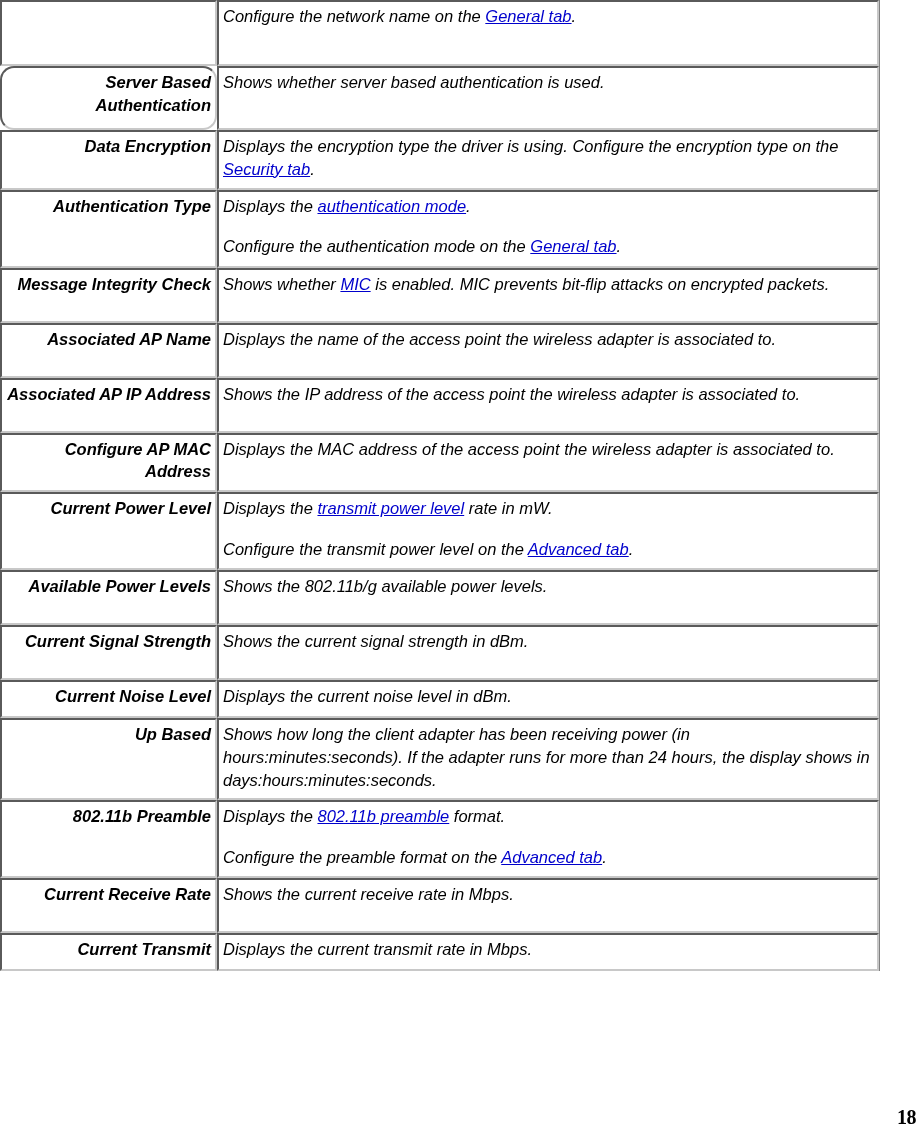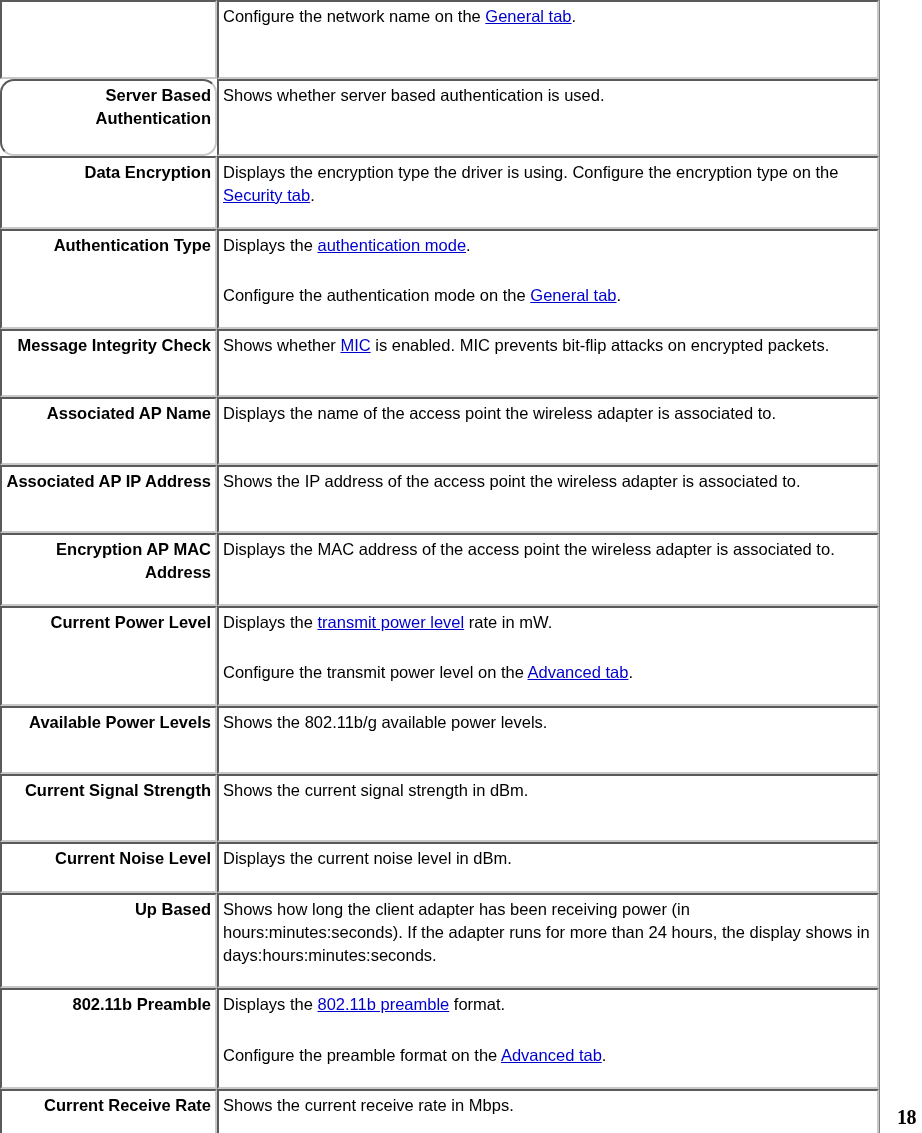--- a/index.html
+++ b/index.html
@@ -31,46 +31,47 @@
     margin: 0;
     table-layout: fixed;
     border-right: 1px solid #808080;
   }
 
   table.spec-table td {
     border-top: 2px solid #5a5a5a;
     border-left: 2px solid #5a5a5a;
     border-right: 2px solid #c8c8c8;
     border-bottom: 2px solid #c8c8c8;
-    padding: 3px 4px 20px 4px;
+    padding: 3px 4px 7px 4px;
     vertical-align: top;
     font-size: 16.5px;
     line-height: 1.38;
     background: #ffffff;
+    font-style: italic;
   }
 
   td.label-cell {
     width: 205px;
     text-align: right;
     font-weight: bold;
     padding-right: 5px;
     padding-left: 3px;
   }
 
   td.desc-cell {
     width: 650px;
     text-align: left;
     padding-left: 6px;
   }
 
   td.desc-cell p {
     margin: 0 0 0 0;
   }
   td.desc-cell p + p {
-    margin-top: 28px;
+    margin-top: 18px;
   }
 
   a.doclink {
     color: #0000CC;
     text-decoration: underline;
   }
 
   .pagenum {
     position: absolute;
     right: 6px;
@@ -125,21 +126,21 @@
             <p><span>Displays the name of the access point the wireless adapter is associated to.</span></p>
           </td>
         </tr>
         <tr>
           <td class="label-cell" style="height: 41px;">Associated AP IP Address</td>
           <td class="desc-cell">
             <p><span>Shows the IP address of the access point the wireless adapter is associated to.</span></p>
           </td>
         </tr>
         <tr>
-          <td class="label-cell" style="height: 41px;">Encryption AP MAC Address</td>
+          <td class="label-cell" style="height: 41px;">Configure AP MAC Address</td>
           <td class="desc-cell">
             <p><span>Displays the MAC address of the access point the wireless adapter is associated to.</span></p>
           </td>
         </tr>
         <tr>
           <td class="label-cell" style="height: 64px;">Current Power Level</td>
           <td class="desc-cell">
             <p><span>Displays the </span><a class="doclink" href="#">transmit power level</a><span> rate in mW.</span></p>
             <p><span>Configure the transmit power level on the </span><a class="doclink" href="#">Advanced tab</a><span>.</span></p>
           </td>

